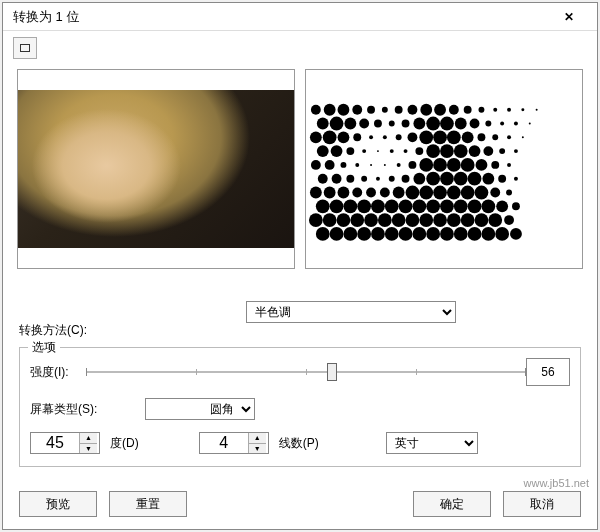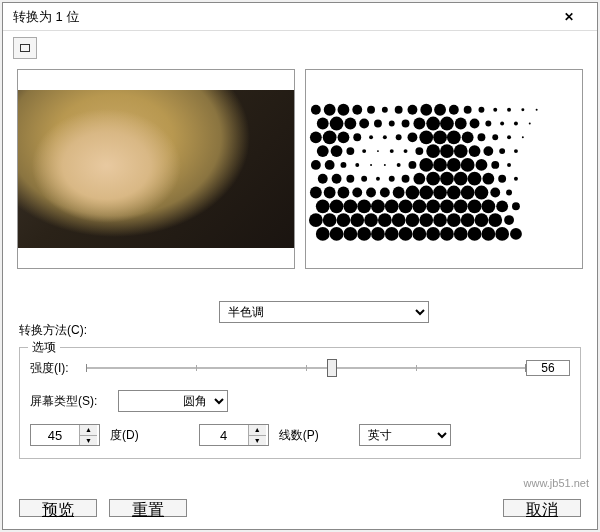--- a/index.html
+++ b/index.html
@@ -20,45 +20,45 @@
   radial-gradient(ellipse 8% 6% at 32% 62%, #8b2020 0 40%, transparent 55%),
   radial-gradient(ellipse 70% 90% at 35% 30%, #c9a866 0%, #b89850 30%, #8a7440 55%, transparent 70%),
   linear-gradient(135deg, #3d342a 0%, #2a2218 40%, #1a1410 100%);
   background-blend-mode: normal; }
 .halftone { width: 100%; height: 158px; background: #fff; position: relative; }
 .halftone svg { position: absolute; inset: 0; }
 .form { padding: 6px 16px; }
 .row { display: flex; align-items: center; margin-bottom: 8px; min-height: 26px; }
 .row label { white-space: nowrap; }
 .method-label { width: 200px; margin-top: 37px; }
-.select { height: 22px; border: 1px solid #888; background: #fff; padding: 1px 4px; font-size: 12px; }
+.select { height: 22px; border: 1px solid #888; background: #fff; padding: 1px 4px; font-size: 12px; margin-left: 27px; }
 .select.method { width: 210px; }
 .select.screen { width: 110px; text-align: right; }
 .select.unit { width: 92px; }
 .fieldset { border: 1px solid #bbb; padding: 10px 10px 12px; margin-top: 4px; position: relative; }
 .fieldset .legend { position: absolute; top: -9px; left: 8px; background: #fff; padding: 0 4px; font-size: 12px; }
 .slider-row { display: flex; align-items: center; }
 .slider-row label { width: 56px; }
 .slider-track { flex: 1; height: 20px; position: relative; display: flex; align-items: center; }
 .slider-track .rail { height: 2px; width: 100%; background: #bbb; position: relative; }
 .slider-track .rail::before, .slider-track .rail::after { content:""; position:absolute; width:1px; height:8px; background:#888; top:-3px; }
 .slider-track .rail::before{left:0;} .slider-track .rail::after{right:0;}
 .slider-track .tick { position:absolute; width:1px; height:6px; background:#aaa; top:-2px; }
 .slider-thumb { position: absolute; width: 10px; height: 18px; background: #eee; border:1px solid #666; top:1px; transform: translateX(-50%); }
-.num-input { width: 44px; height: 16px; border: 1px solid #888; text-align: center; background: #fff; }
+.num-input { width: 44px; height: 28px; border: 1px solid #888; text-align: center; background: #fff; }
 .spinner { width: 70px; height: 22px; display: flex; border: 1px solid #888; background: #fff; }
-.spinner input { border: none; width: 48px; text-align: center; font-size: 13px; outline: none; }
+.spinner input { border: none; width: 48px; text-align: center; font-size: 16px; outline: none; }
 .spinner .arrows { width: 18px; display: flex; flex-direction: column; border-left: 1px solid #aaa; }
 .spinner .arrows div { flex: 1; display: flex; align-items: center; justify-content: center; font-size: 7px; background: #f0f0f0; cursor: pointer; line-height: 1; }
 .spinner .arrows div:first-child { border-bottom: 1px solid #aaa; }
 .second-row { display: flex; align-items: center; gap: 2px; margin-top: 12px; }
 .third-row { display: flex; align-items: center; gap: 10px; margin-top: 12px; }
 .buttons { position: absolute; bottom: 12px; left: 0; right: 0; display: flex; padding: 0 16px; gap: 12px; }
 .buttons .spacer { flex: 1; }
-.btn { min-width: 78px; height: 18px; border: 1px solid #888; background: #f5f5f5; cursor: pointer; font-size: 16px; text-decoration: underline; }
+.btn { min-width: 78px; height: 26px; border: 1px solid #888; background: #f5f5f5; cursor: pointer; font-size: 12px; }
 .watermark { position: absolute; right: 8px; bottom: 40px; color: #999; font-size: 11px; pointer-events: none; }
 </style>
 </head>
 <body>
 
 <div class="dialog">
 
   <div class="titlebar">
     <span class="title">转换为 1 位</span>
     <div class="close-btn">
@@ -307,16 +307,17 @@
       </div>
     </div>
   </div>
 
   <div class="watermark">www.jb51.net</div>
 
   <div class="buttons">
     <button class="btn">预览</button>
     <button class="btn">重置</button>
     <div class="spacer"></div>
+    <button class="btn">确定</button>
     <button class="btn">取消</button>
   </div>
 
 </div>
 
 </body></html>

